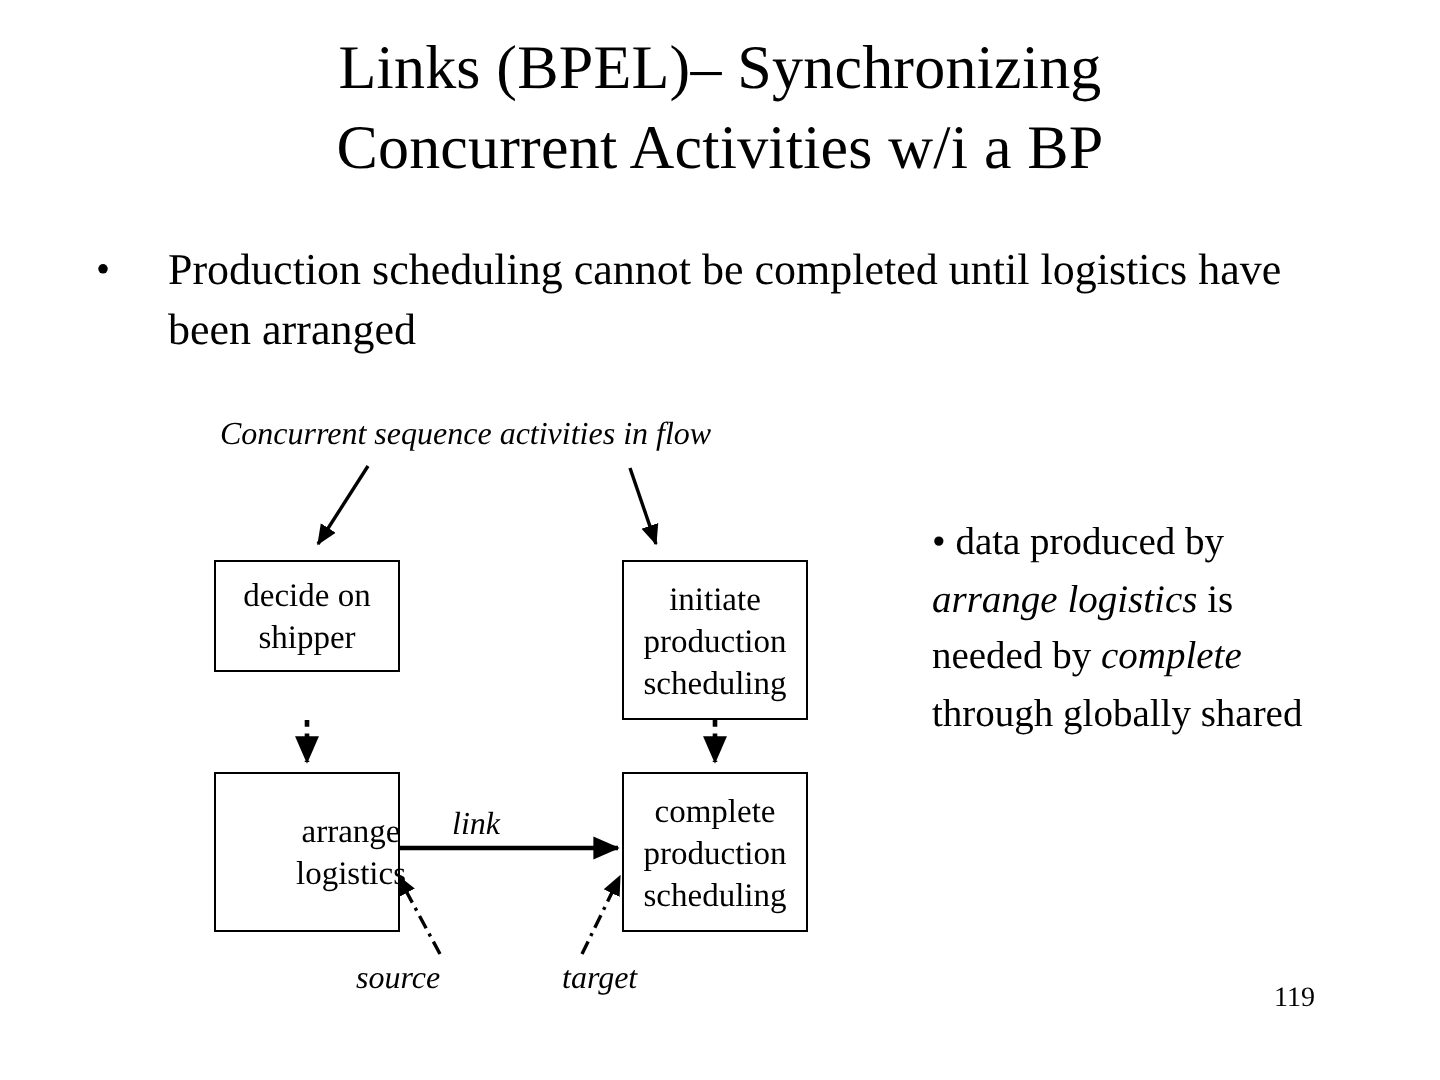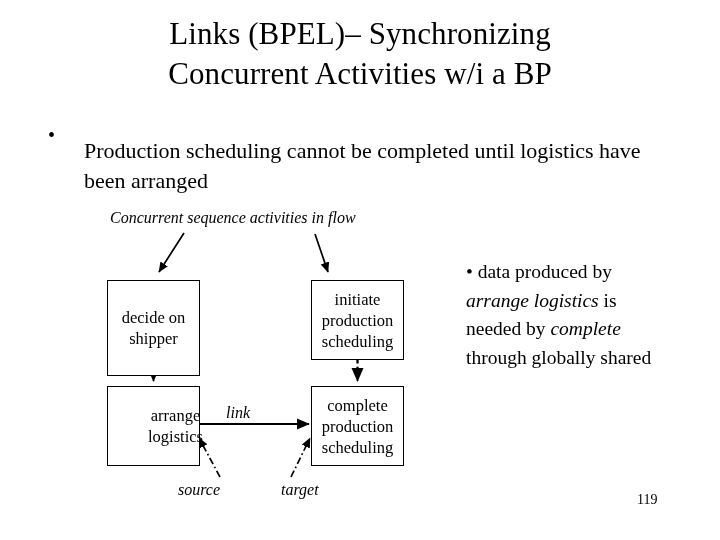--- a/index.html
+++ b/index.html
@@ -41,21 +41,20 @@
   }
   #main-bullet .bullet-glyph {
     position: absolute;
     left: 0;
     top: 0;
     font-size: 20px;
   }
   #main-bullet .bullet-text {
     display: block;
     margin-left: 36px;
-    margin-top: 16px;
   }
 
   
   #diagram {
     position: absolute;
     left: 0;
     top: 0;
     width: 460px;
     height: 540px;
   }
@@ -72,21 +71,21 @@
     border: 1.6px solid #000000;
     background: #ffffff;
     box-sizing: border-box;
     display: flex;
     align-items: center;
     justify-content: center;
     text-align: center;
     font-size: 16.5px;
     line-height: 21px;
   }
-  #box-decide-on-shipper  { left: 107px; top: 280px; width: 93px; height: 96px; }
+  #box-decide-on-shipper  { left: 107px; top: 280px; width: 93px; height: 56px; }
   #box-arrange-logistics  { left: 107px; top: 386px; width: 93px; height: 80px; padding-left: 44px; }
   #box-initiate-production-scheduling { left: 311px; top: 280px; width: 93px; height: 80px; }
   #box-complete-production-scheduling { left: 311px; top: 386px; width: 93px; height: 80px; }
   .flow-box .box-text { display: block; padding: 0 2px; }
 
   .edge-label {
     position: absolute;
     font-style: italic;
     font-size: 16px;
     white-space: nowrap;

